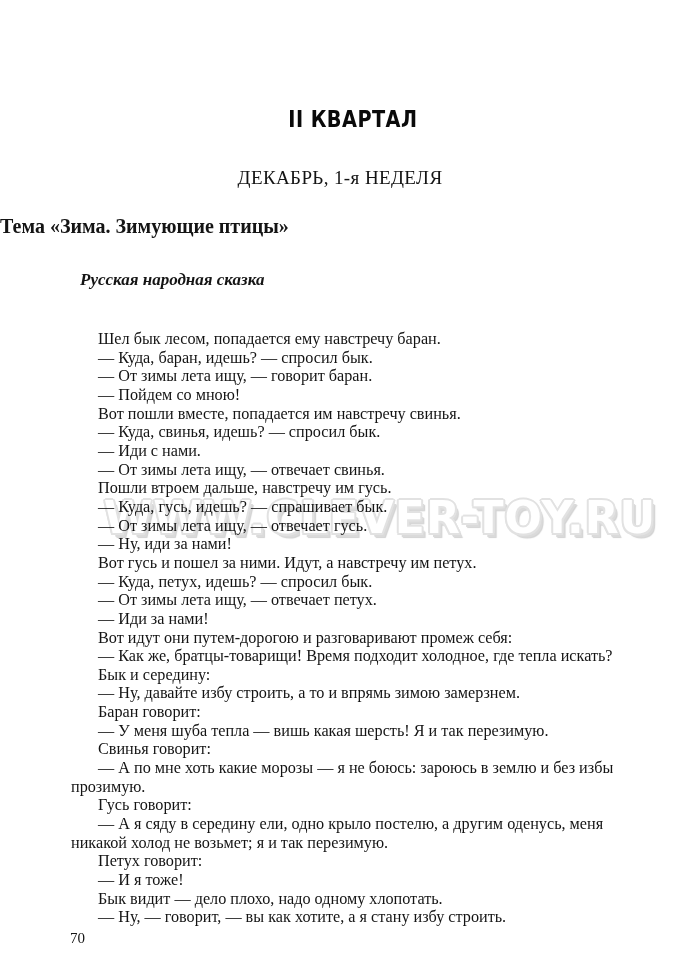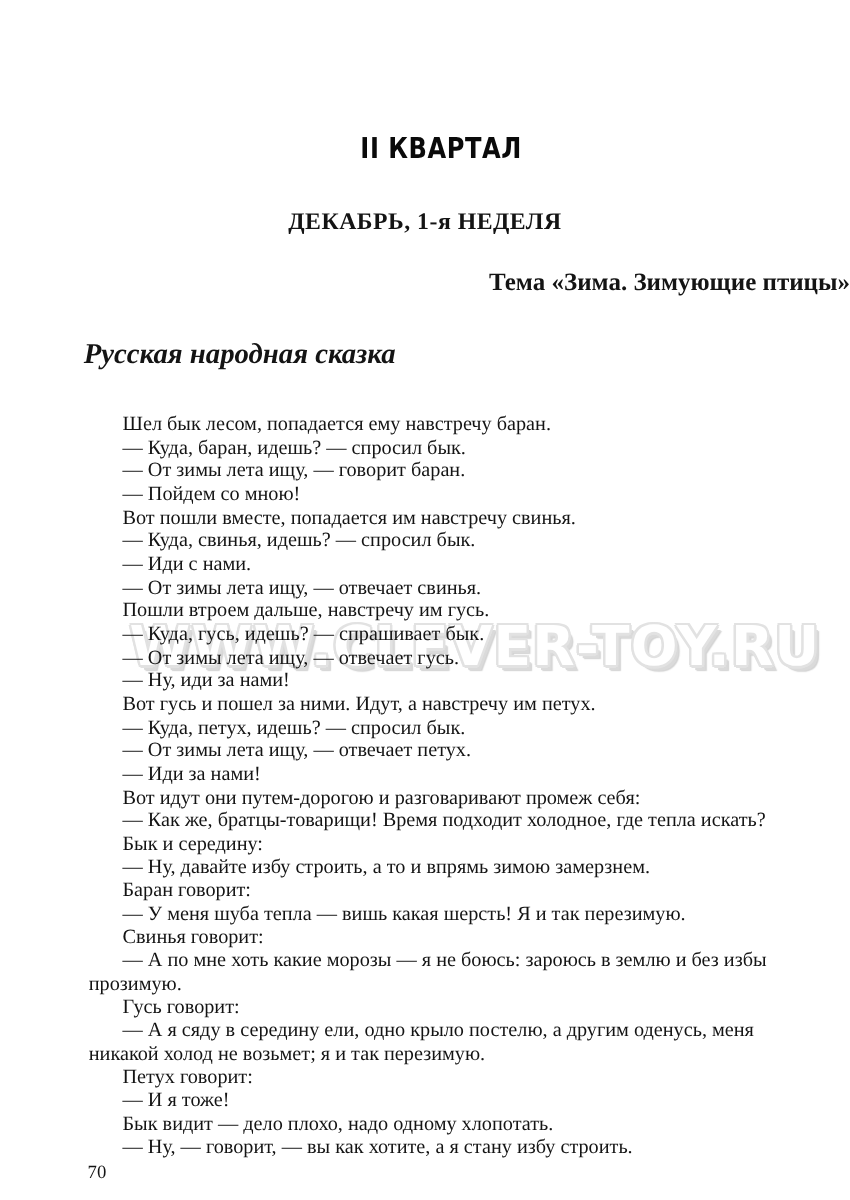--- a/index.html
+++ b/index.html
@@ -8,29 +8,29 @@
     overflow:hidden; font-family:"Liberation Serif", serif; color:#141414;margin-top:48px;
   }
   .quarter-title {
     position:absolute; top:58px; left:26px; width:654px; text-align:center;
     font-family:"DejaVu Sans", sans-serif; font-weight:bold; font-size:23px;
     color:#0a0a0a; z-index:2;
   }
   .quarter-title .squeeze { display:inline-block; transform:scaleX(0.84); letter-spacing:0.5px; }
   .week-title {
     position:absolute; top:119px; left:0; width:680px; text-align:center;
-    font-weight:bold; font-size:19px; letter-spacing:0.4px; z-index:2;
+    font-weight:normal; font-size:19px; letter-spacing:0.4px; z-index:2;
   }
   .theme-title {
-    position:absolute; top:167px; left:0; width:680px; text-align:right;
+    position:absolute; top:167px; left:0; width:680px; text-align:left;
     font-weight:bold; font-size:20px; z-index:2;
   }
   .genre-label {
-    position:absolute; top:222px; left:67px;
-    font-weight:bold; font-style:italic; font-size:23px; z-index:2;
+    position:absolute; top:222px; left:80px;
+    font-weight:bold; font-style:italic; font-size:17px; z-index:2;
   }
   .story-title {
     position:absolute; top:253px; left:71px; width:552px; text-align:center;
     font-weight:bold; font-size:19px; z-index:2;
   }
   .story {
     position:absolute; top:282px; left:71px; width:552px;
     font-size:16.2px; line-height:18.65px; z-index:2;
   }
   .story p { margin:0; text-indent:27px; }

